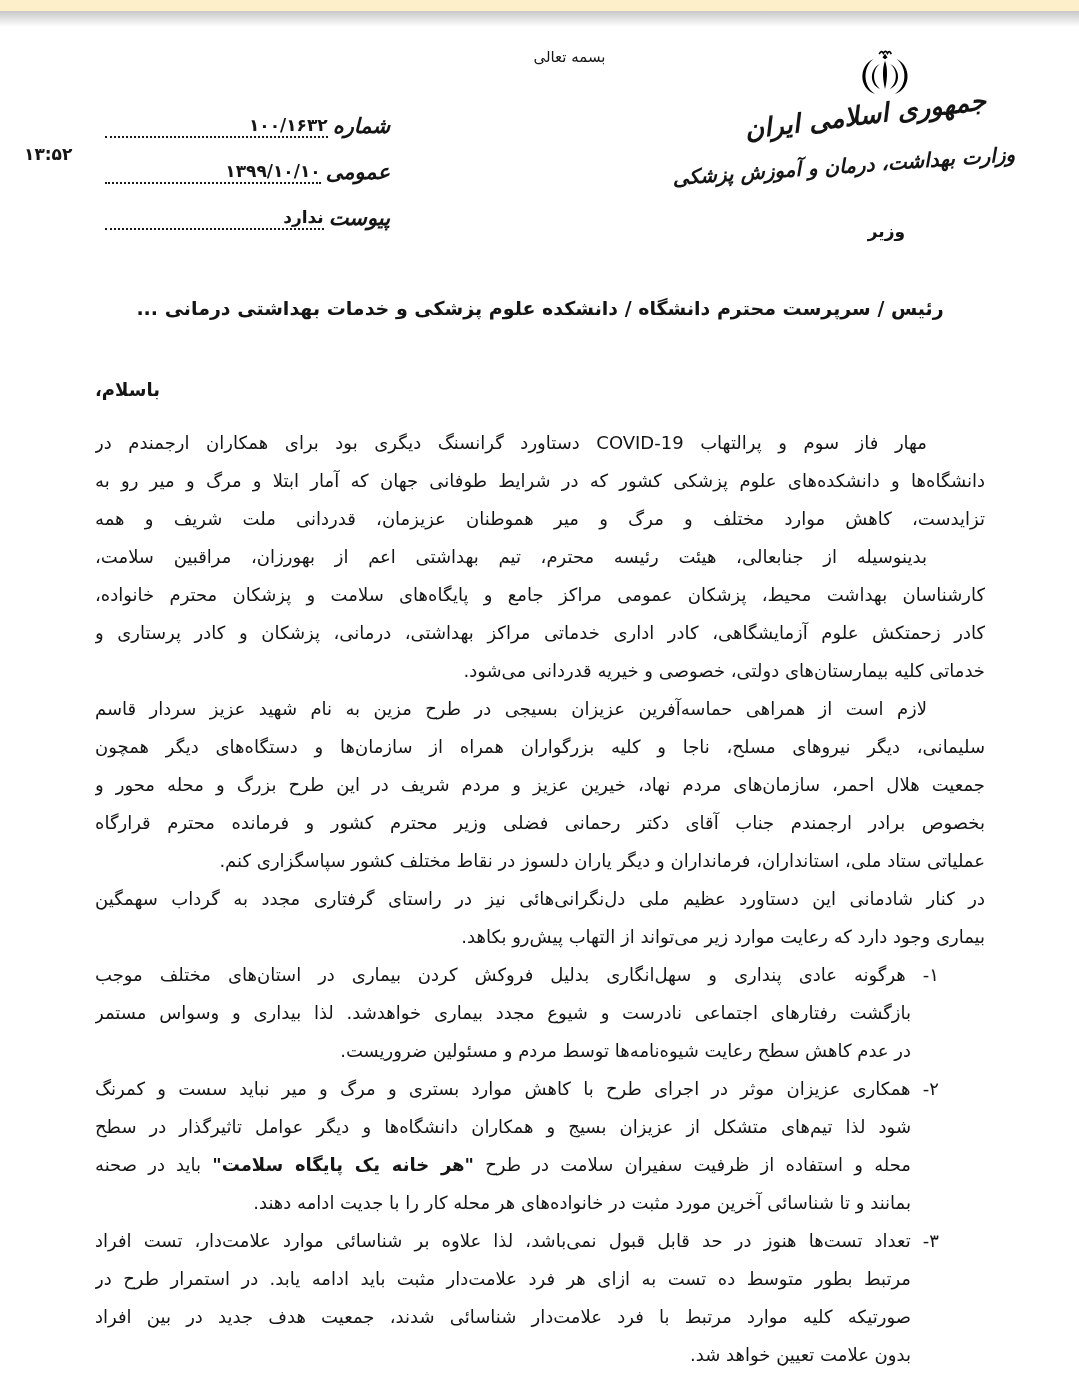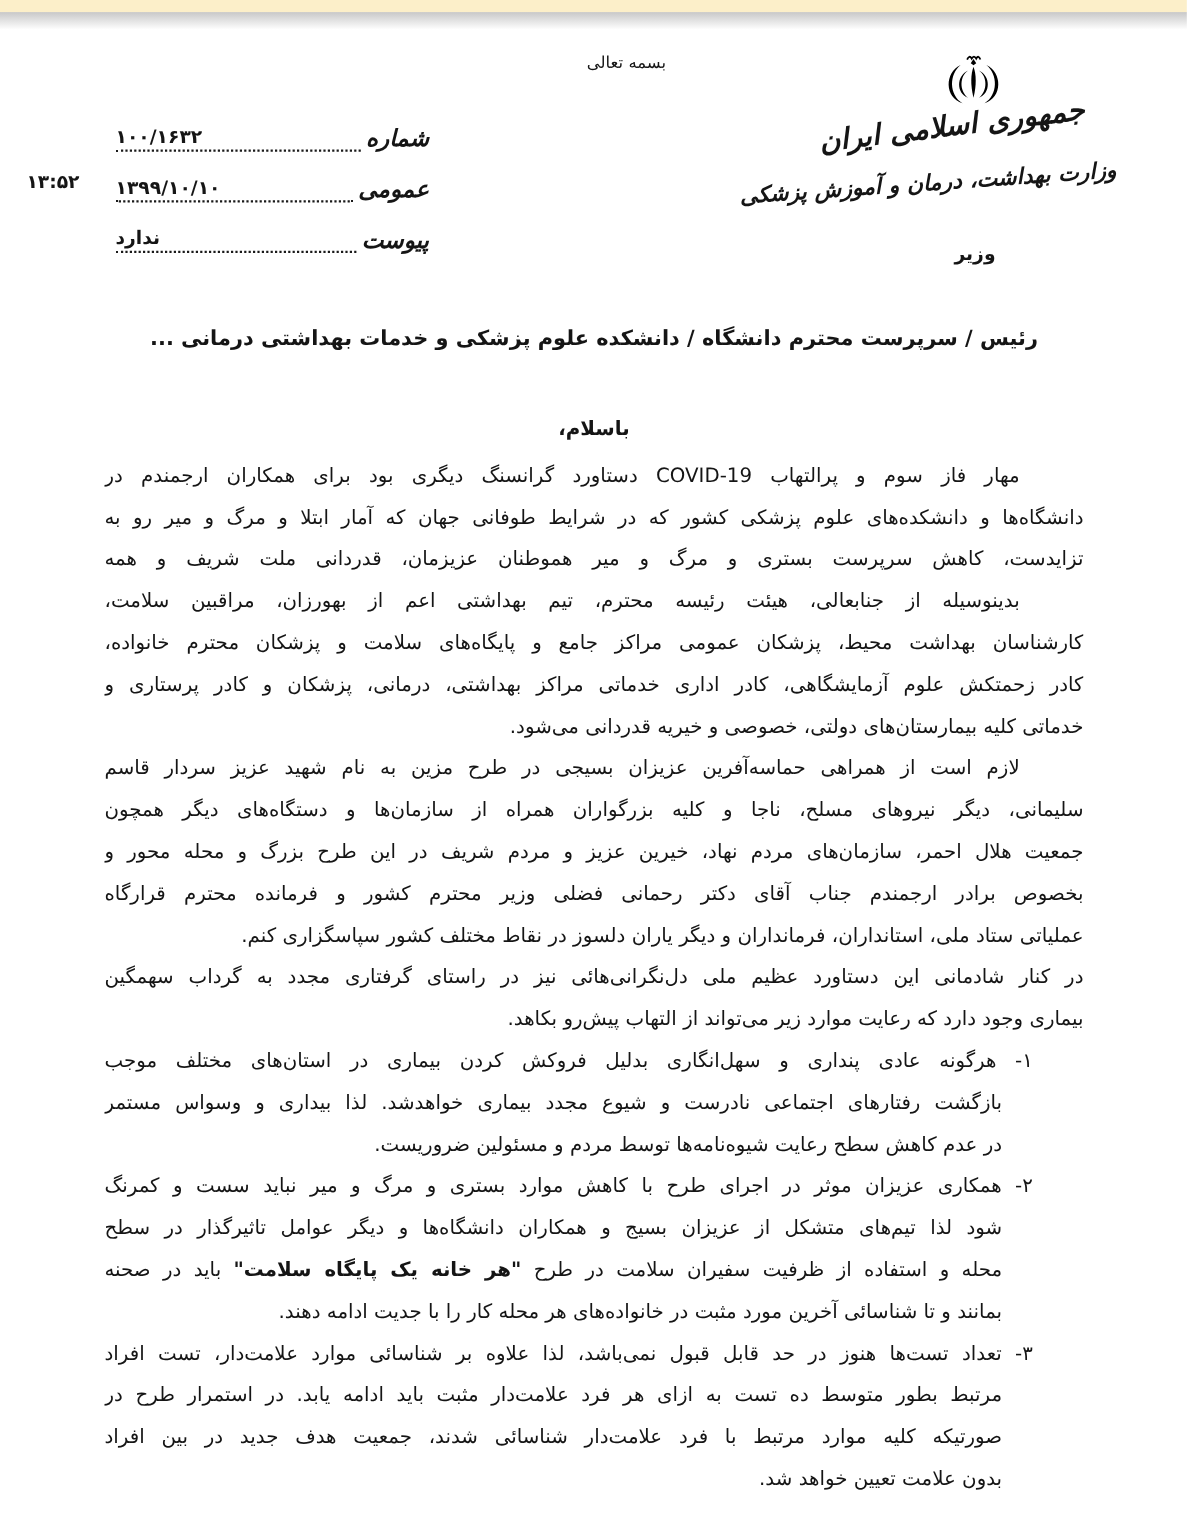--- a/index.html
+++ b/index.html
@@ -18,28 +18,28 @@
     transform:translateX(30px);font-size:15px;direction:rtl;}
   .emblem{position:absolute;top:42px;right:165px;width:58px;height:64px;}
   .callig{position:absolute;white-space:nowrap;font-weight:700;font-style:italic;direction:rtl;}
   .callig-1{top:100px;right:92px;font-size:26px;transform:rotate(-7deg);}
   .callig-2{top:154px;right:64px;font-size:20px;transform:rotate(-4deg);}
   .minister{position:absolute;top:221px;right:174px;font-size:17px;font-weight:700;direction:rtl;}
   
   .meta{position:absolute;top:92px;right:689px;width:285px;direction:rtl;}
   .meta-row{display:flex;align-items:flex-end;gap:5px;height:46px;}
   .meta-label{font-weight:700;font-style:italic;font-size:21px;flex:0 0 auto;line-height:1.1;}
-  .meta-leader{flex:1 1 auto;border-bottom:2px dotted #1a1a1a;text-align:left;line-height:1.15;}
+  .meta-leader{flex:1 1 auto;border-bottom:2px dotted #1a1a1a;text-align:right;line-height:1.15;}
   .meta-value{font-size:17px;font-weight:700;}
-  .print-time{position:absolute;top:156px;left:24px;font-size:17px;font-weight:700;direction:rtl;}
+  .print-time{position:absolute;top:144px;left:24px;font-size:17px;font-weight:700;direction:rtl;}
   
   .doc-body{position:absolute;top:296px;right:94px;left:95px;direction:rtl;
     font-size:18px;line-height:38px;}
   .recipient{font-weight:700;font-size:19px;text-align:center;line-height:24px;margin-bottom:58px;}
-  .salutation{font-weight:700;font-size:18px;text-align:center;line-height:24px;margin-bottom:12px;}
+  .salutation{font-weight:700;font-size:18px;text-align:left;line-height:24px;margin-bottom:22px;}
   .line{height:38px;text-align:justify;overflow:hidden;}
   .line.j{text-align-last:justify;}
   .line.last{text-align-last:right;}
   .line.indent{text-indent:58px;}
   .item .line{padding-right:46px;}
   .item .line.hang{padding-right:74px;}
   .num{letter-spacing:1px;}
   b{font-weight:700;}
 </style>
 </head>
@@ -84,21 +84,21 @@
 <div class="print-time">۱۳:۵۲</div>
 
 <div class="doc-body">
 
   <div class="recipient">رئیس / سرپرست محترم دانشگاه / دانشکده علوم پزشکی و خدمات بهداشتی درمانی ...</div>
   <div class="salutation">باسلام،</div>
 
   <div>
     <div class="line j indent">مهار فاز سوم و پرالتهاب COVID-19 دستاورد گرانسنگ دیگری بود برای همکاران ارجمندم در</div>
     <div class="line j">دانشگاه‌ها و دانشکده‌های علوم پزشکی کشور که در شرایط طوفانی جهان که آمار ابتلا و مرگ و میر رو به</div>
-    <div class="line j">تزایدست، کاهش سرپرست بستری و مرگ و میر هموطنان عزیزمان، قدردانی ملت شریف و همه</div>
+    <div class="line j">تزایدست، کاهش موارد مختلف و مرگ و میر هموطنان عزیزمان، قدردانی ملت شریف و همه</div>
   </div>
 
   <div>
     <div class="line j indent">بدینوسیله از جنابعالی، هیئت رئیسه محترم، تیم بهداشتی اعم از بهورزان، مراقبین سلامت،</div>
     <div class="line j">کارشناسان بهداشت محیط، پزشکان عمومی مراکز جامع و پایگاه‌های سلامت و پزشکان محترم خانواده،</div>
     <div class="line j">کادر زحمتکش علوم آزمایشگاهی، کادر اداری خدماتی مراکز بهداشتی، درمانی، پزشکان و کادر پرستاری و</div>
     <div class="line last">خدماتی کلیه بیمارستان‌های دولتی، خصوصی و خیریه قدردانی می‌شود.</div>
   </div>
 
   <div>

